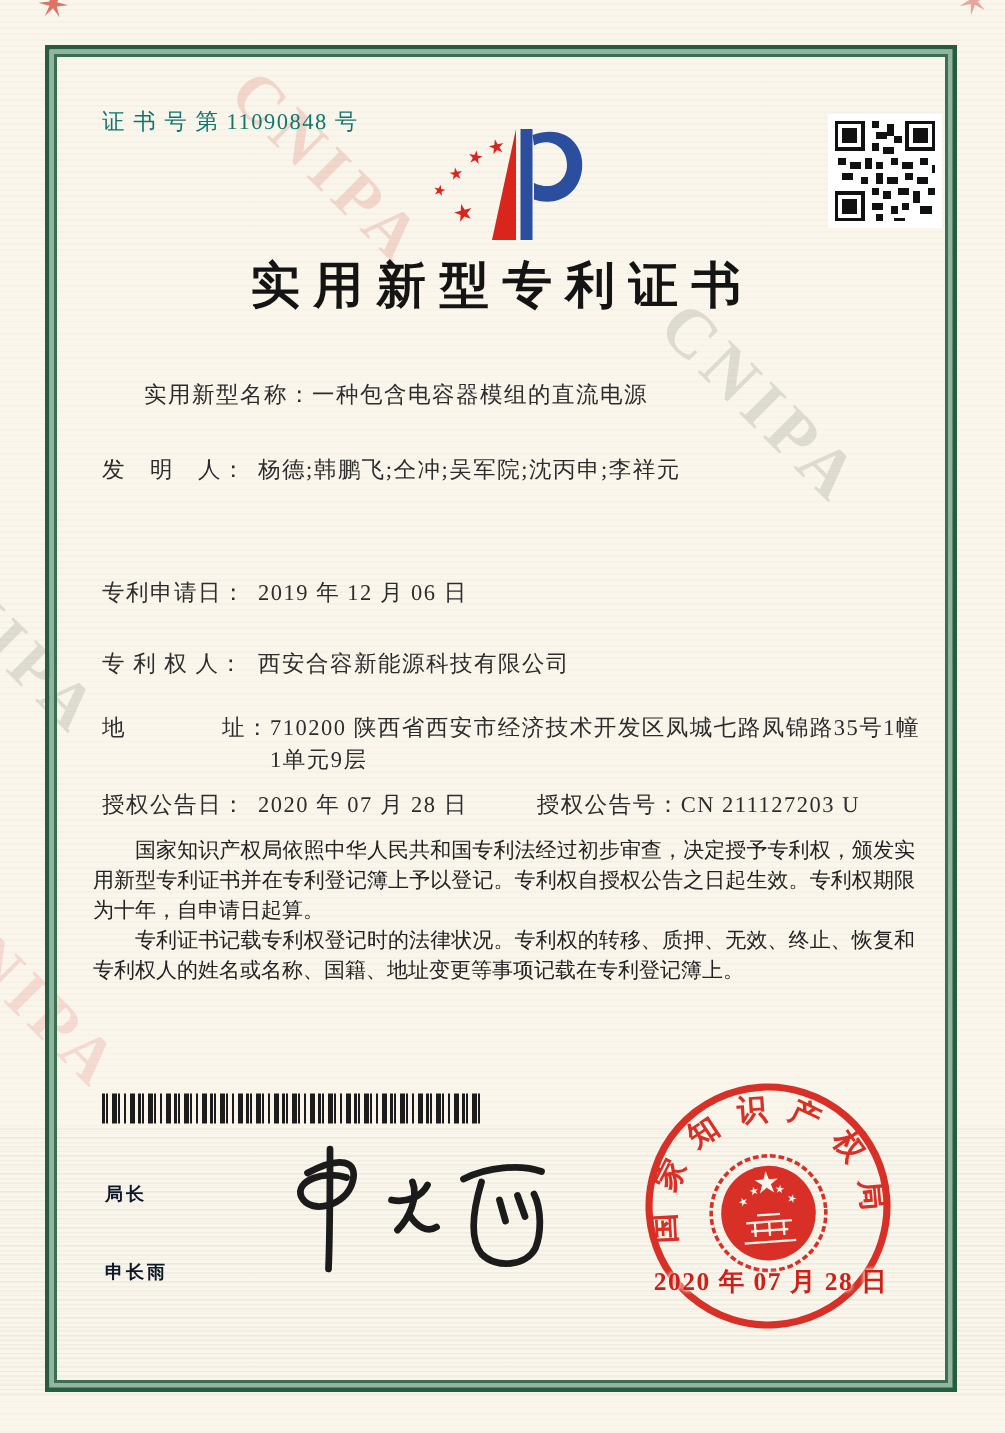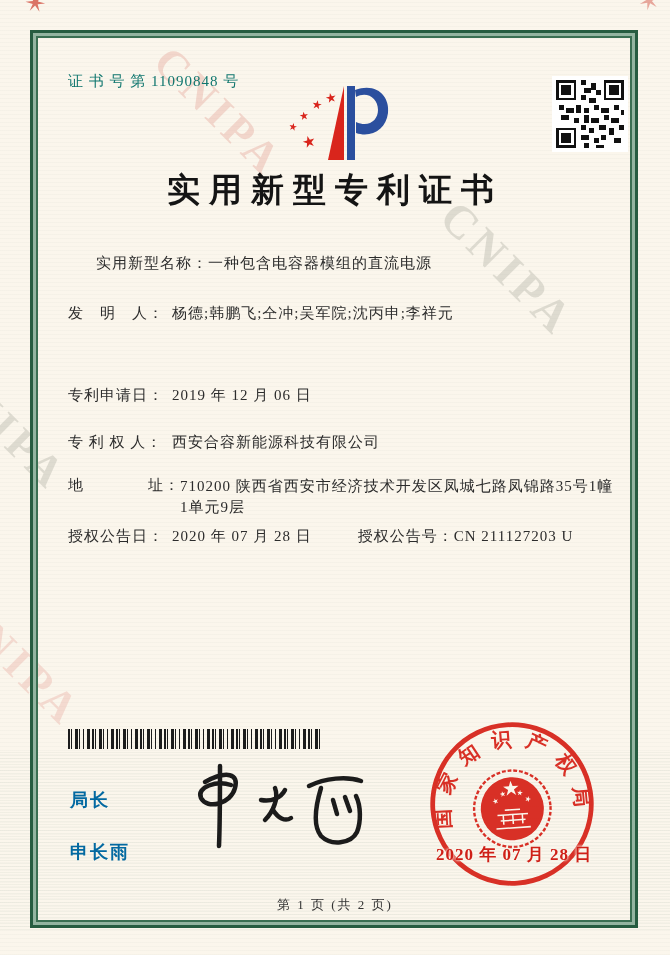--- a/index.html
+++ b/index.html
@@ -78,21 +78,21 @@
       #1c1c1c 0 2px, transparent 2px 3px,
       #1c1c1c 3px 4px, transparent 4px 7px,
       #1c1c1c 7px 10px, transparent 10px 11px,
       #1c1c1c 11px 12px, transparent 12px 15px,
       #1c1c1c 15px 16px, transparent 16px 19px,
       #1c1c1c 19px 22px, transparent 22px 24px);
   }
 
   
   .officer{position:absolute;left:70px;z-index:2;font-family:"Liberation Sans","DejaVu Sans",sans-serif;
-    font-size:18px;font-weight:600;color:#0369a1;letter-spacing:2px;}
+    font-size:12px;font-weight:600;color:#0f172a;letter-spacing:2px;}
   .officer-title{top:788px;}
   .officer-name{top:840px;}
   .signature{position:absolute;left:175px;top:760px;width:215px;height:100px;z-index:2;}
 
   
   .seal{position:absolute;left:426px;top:718px;width:172px;height:172px;z-index:3;transform:rotate(-4deg);opacity:.95;}
   .seal-date{
     position:absolute;left:404px;top:843px;width:220px;z-index:4;text-align:center;
     font-size:17px;font-weight:bold;color:#cf2018;letter-spacing:1px;
     text-shadow:0 0 3px #fbf6ec,0 0 3px #fbf6ec;
@@ -200,20 +200,24 @@
   <div class="row row-patentee">
     <span class="lbl">专 利 权 人：</span><span class="val">西安合容新能源科技有限公司</span>
   </div>
   <div class="row row-address">
     <span class="lbl">地　　　　址：</span><span class="val">710200 陕西省西安市经济技术开发区凤城七路凤锦路35号1幢1单元9层</span>
   </div>
   <div class="row row-grant">
     <span class="lbl">授权公告日：</span><span class="val">2020 年 07 月 28 日</span><span class="pair2"><span class="lbl" style="min-width:0">授权公告号：</span><span class="val">CN 211127203 U</span></span>
   </div>
 
+  <div class="body-text">
+    <p>国家知识产权局依照中华人民共和国专利法经过初步审查，决定授予专利权，颁发实用新型专利证书并在专利登记簿上予以登记。专利权自授权公告之日起生效。专利权期限为十年，自申请日起算。</p>
+    <p>专利证书记载专利权登记时的法律状况。专利权的转移、质押、无效、终止、恢复和专利权人的姓名或名称、国籍、地址变更等事项记载在专利登记簿上。</p>
+  </div>
 
   <div class="barcode"></div>
 
   <div class="officer officer-title">局长</div>
   <div class="officer officer-name">申长雨</div>
 
   <svg class="signature" viewBox="0 0 215 100">
     <g fill="none" stroke="#1b1b1b" stroke-width="4.5" stroke-linecap="round" stroke-linejoin="round">
 
       <path d="M30,22 C52,10 64,14 60,28 C56,44 32,50 26,38 C21,27 42,20 56,25"></path>
@@ -253,15 +257,14 @@
         <path d="M74,101 h32"></path>
         <path d="M77,107 h26"></path>
         <path d="M82,96 h16"></path>
         <path d="M80,101 v10 M90,101 v10 M100,101 v10"></path>
         <path d="M72,115 h36"></path>
       </g>
     </g>
   </svg>
   <div class="seal-date">2020 年 07 月 28 日</div>
 
-  <div class="footer">第 1 页 (共 2 页)</div>
 
 </div>
 
 </body></html>

